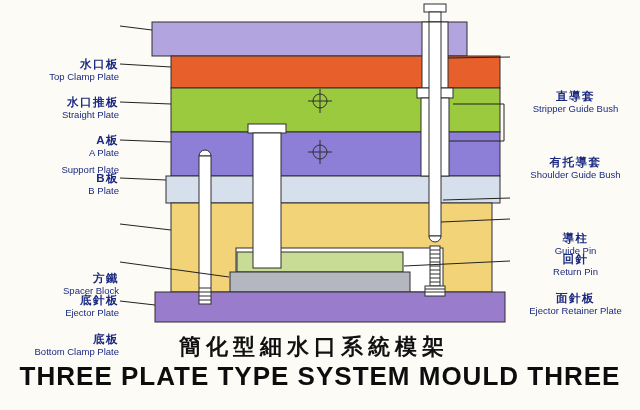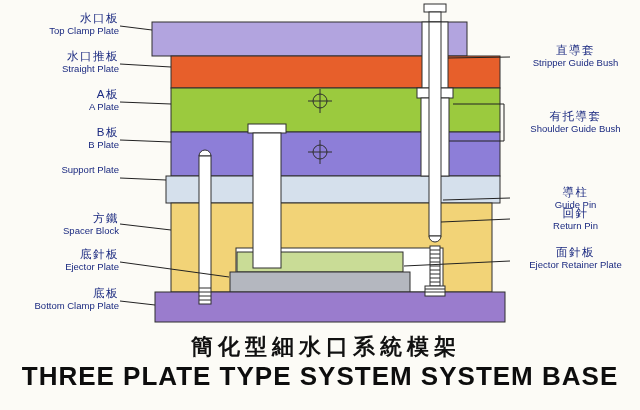--- a/index.html
+++ b/index.html
@@ -4,26 +4,26 @@
 <style>
   * { margin:0; padding:0; box-sizing:border-box; }
   html,body { background:#ffffff; }
   body { font-family:"Liberation Sans", sans-serif; }
   .stage {
     position:relative; width:640px; height:410px;
     background:#fcfbf6; overflow:hidden;
   }
   svg.diagram { position:absolute; left:0; top:0; }
   .label { position:absolute; color:#1b2a80; }
-  .label .cn { font-size:11.5px; font-weight:normal; line-height:13px; letter-spacing:1.5px; white-space:nowrap; }
+  .label .cn { font-size:11.5px; font-weight:bold; line-height:13px; letter-spacing:1.5px; white-space:nowrap;margin-top:46px; }
   .label .en { font-size:9.5px; font-weight:normal; line-height:12px; white-space:nowrap; }
   .label.left  { left:0px;  width:119px; text-align:right; }
   .label.right { left:512px; width:127px; text-align:center; }
   .title-cn {
-    position:absolute; top:332px; left:12px; width:628px; text-align:center;
+    position:absolute; top:332px; left:0; width:628px; text-align:center;
     font-size:22px; font-weight:bold; letter-spacing:5px; color:#111111; white-space:nowrap;
   }
   .title-en {
     position:absolute; top:361px; left:0; width:640px; text-align:center;
     font-size:26px; font-weight:bold; letter-spacing:1px; color:#0d0d0d; white-space:nowrap;
   }
 </style>
 </head>
 <body>
 
@@ -104,21 +104,21 @@
     <div class="cn">A板</div>
     <div class="en">A Plate</div>
   </div>
   <div class="label left" style="top:126px">
     <div class="cn">B板</div>
     <div class="en">B Plate</div>
   </div>
   <div class="label left" style="top:164px">
     <div class="en">Support Plate</div>
   </div>
-  <div class="label left" style="top:212px">
+  <div class="label left" style="top:226px">
     <div class="cn">方鐵</div>
     <div class="en">Spacer Block</div>
   </div>
   <div class="label left" style="top:248px">
     <div class="cn">底針板</div>
     <div class="en">Ejector Plate</div>
   </div>
   <div class="label left" style="top:287px">
     <div class="cn">底板</div>
     <div class="en">Bottom Clamp Plate</div>
@@ -139,15 +139,15 @@
   <div class="label right" style="top:207px">
     <div class="cn">回針</div>
     <div class="en">Return Pin</div>
   </div>
   <div class="label right" style="top:246px">
     <div class="cn">面針板</div>
     <div class="en">Ejector Retainer Plate</div>
   </div>
 
   <div class="title-cn">簡化型細水口系統模架</div>
-  <div class="title-en">THREE PLATE TYPE SYSTEM SYSTEM BASE</div>
+  <div class="title-en">THREE PLATE TYPE SYSTEM MOULD THREE</div>
 
 </div>
 
 </body></html>

